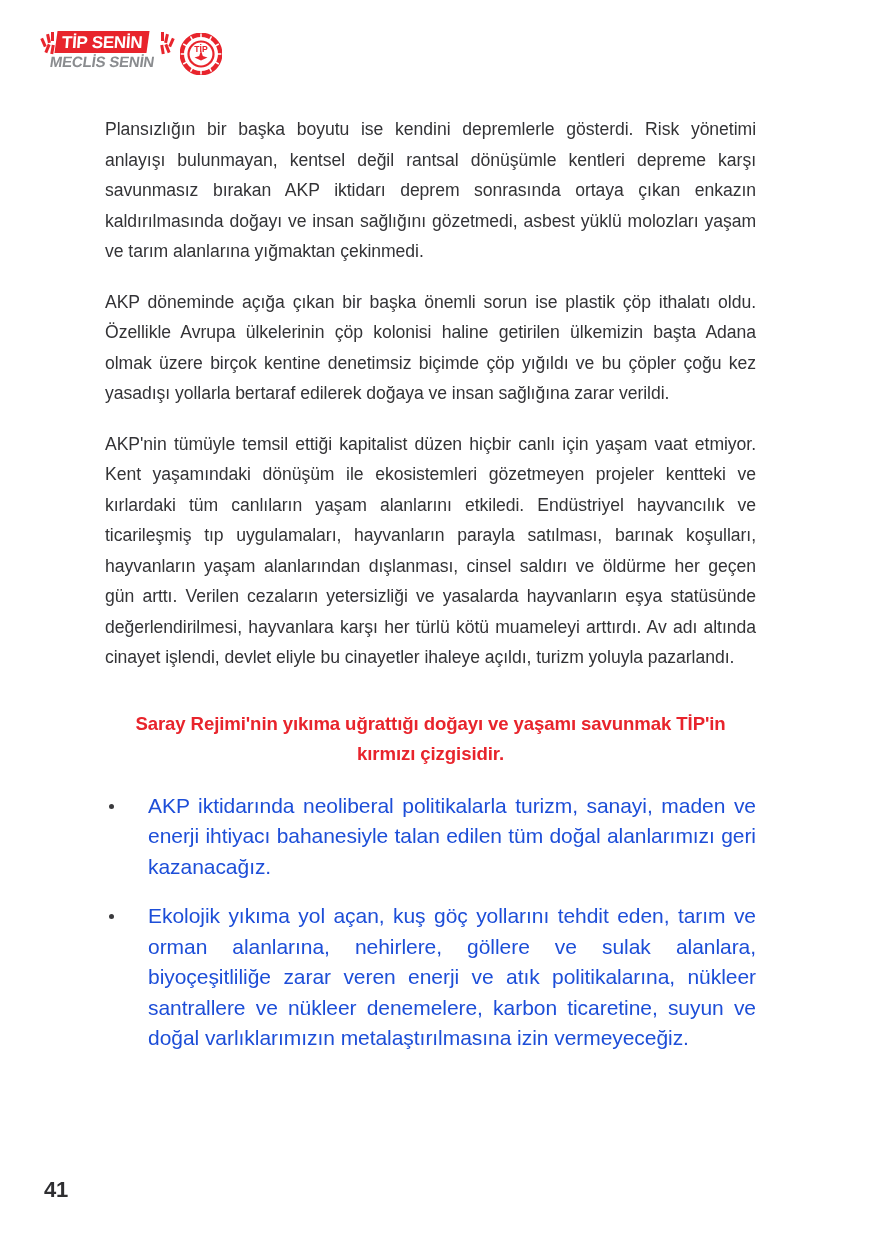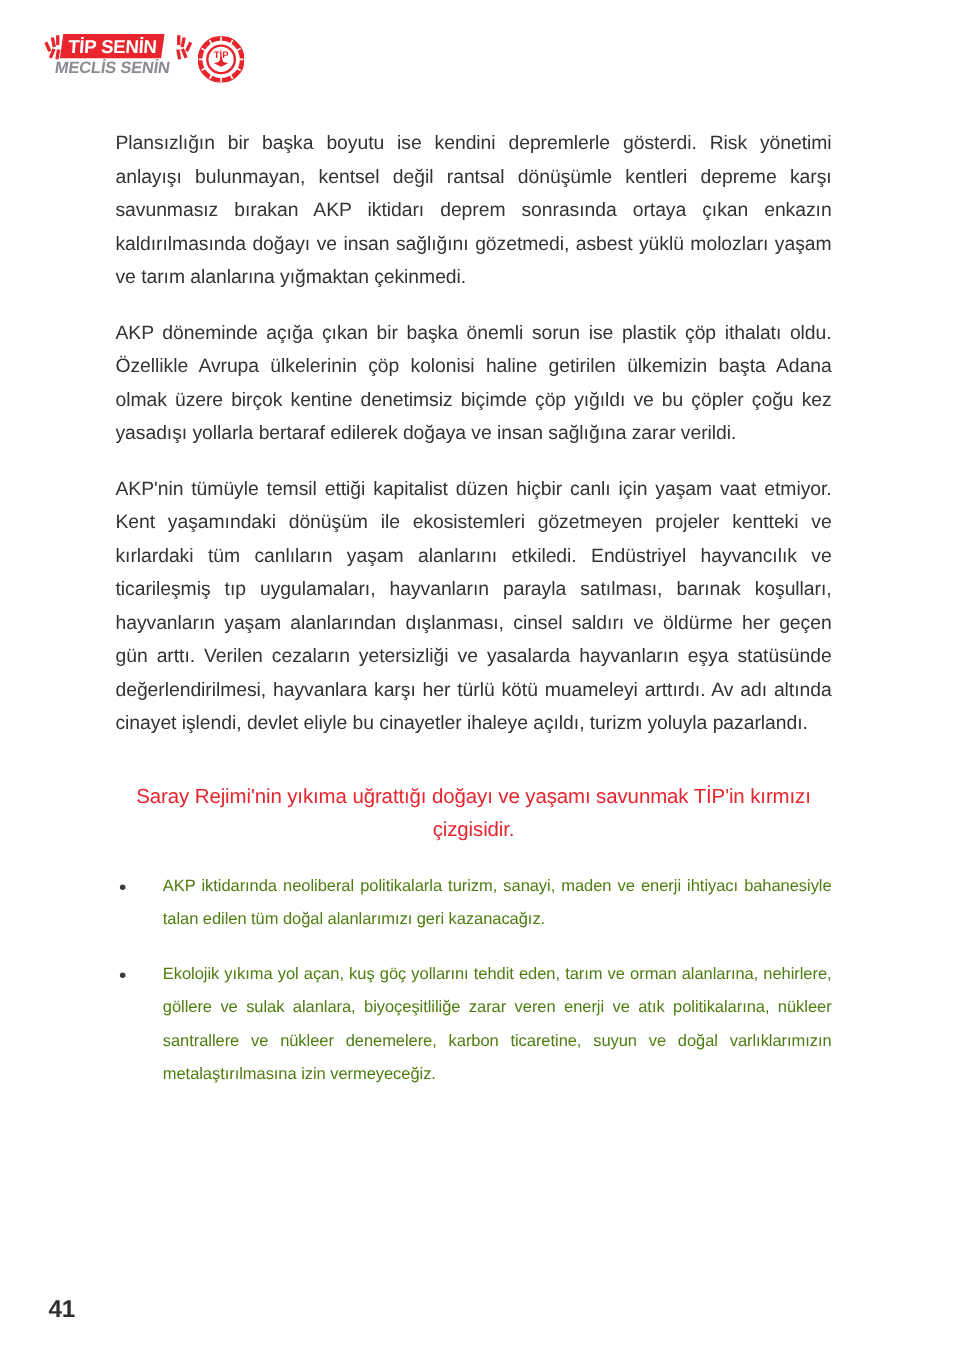--- a/index.html
+++ b/index.html
@@ -100,37 +100,37 @@
     hyphens: none;
     letter-spacing: -0.05px;
   }
   p.body.last { margin-bottom: 12px; }
 
   .redhead {
     margin: 36px 0 22px 0;
     color: #E8242C;
     font-size: 18.6px;
     line-height: 30px;
-    font-weight: normal;
+    font-weight: bold;
     text-align: center;
     letter-spacing: -0.1px;
   }
 
   ul.bullets {
     margin: 0;
     padding: 0;
     list-style: none;
   }
   ul.bullets > li {
     position: relative;
     padding-left: 43px;
     margin-bottom: 19px;
-    font-size: 15px;
+    font-size: 21px;
     line-height: 30.5px;
-    color: #4d7c0f;
+    color: #1d4ed8;
     text-align: justify;
     letter-spacing: -0.05px;
   }
   ul.bullets > li:last-child { margin-bottom: 0; }
   ul.bullets > li .dot {
     position: absolute;
     left: 4px;
     top: 13px;
     width: 5px;
     height: 5px;

